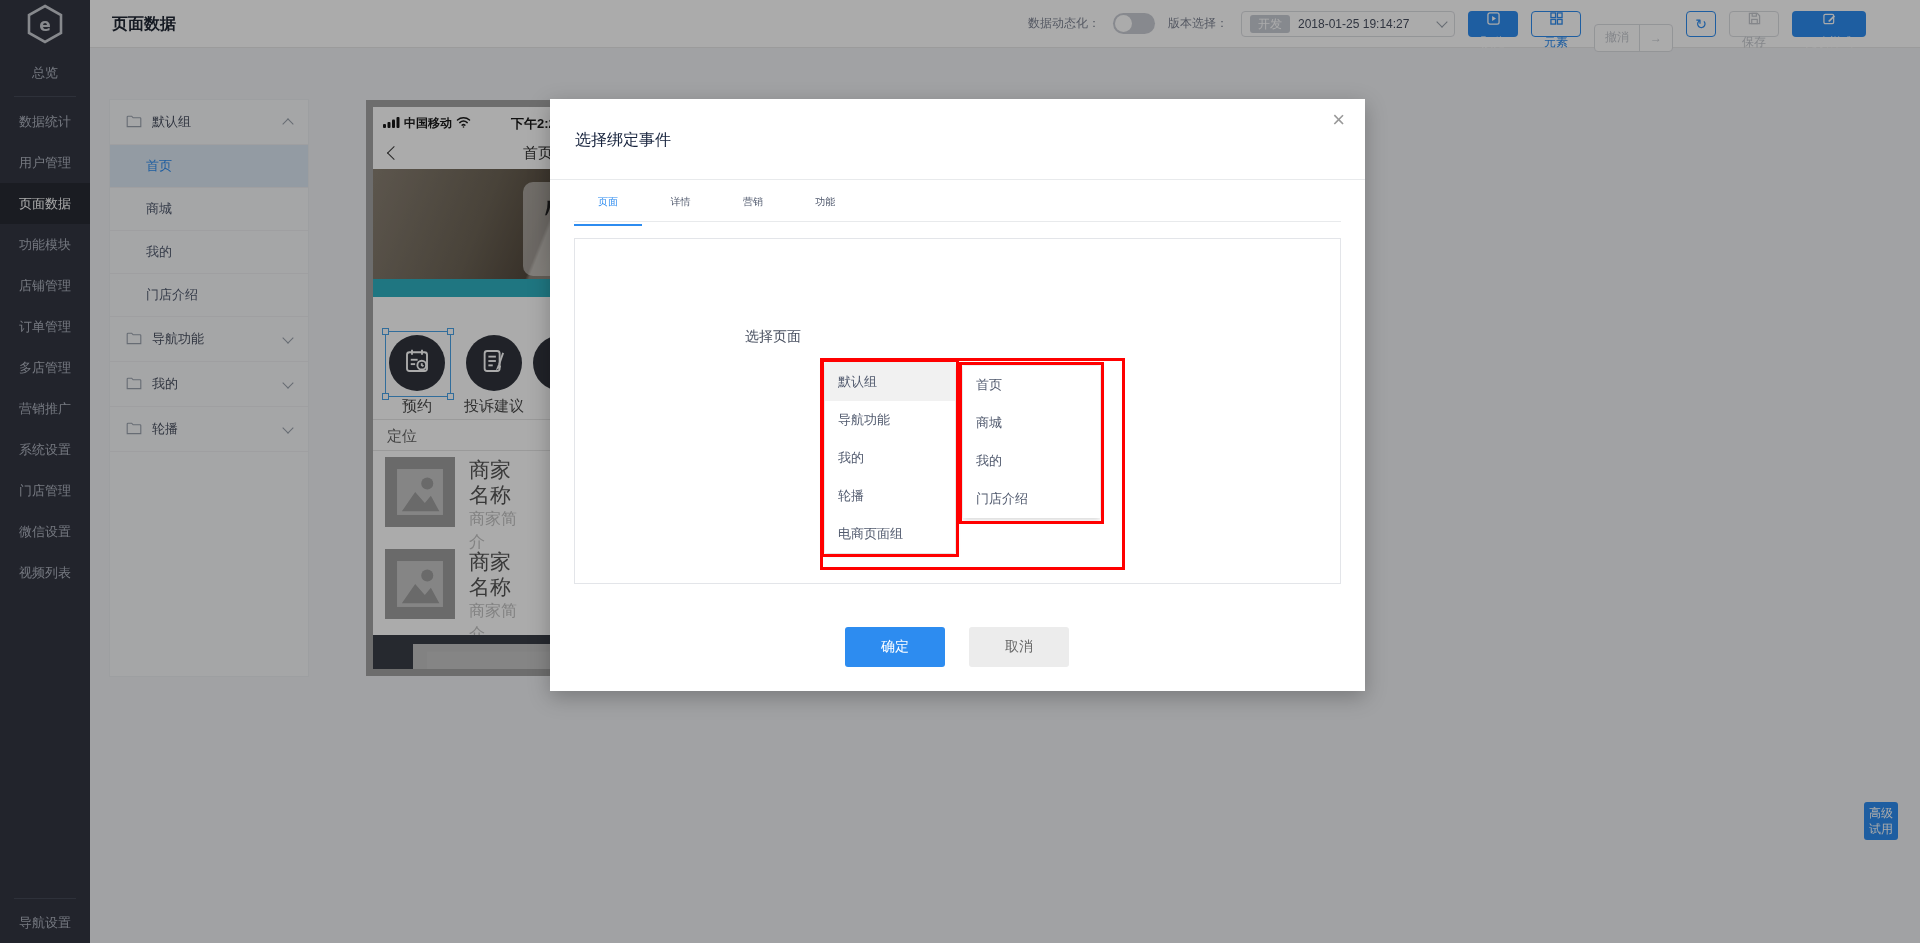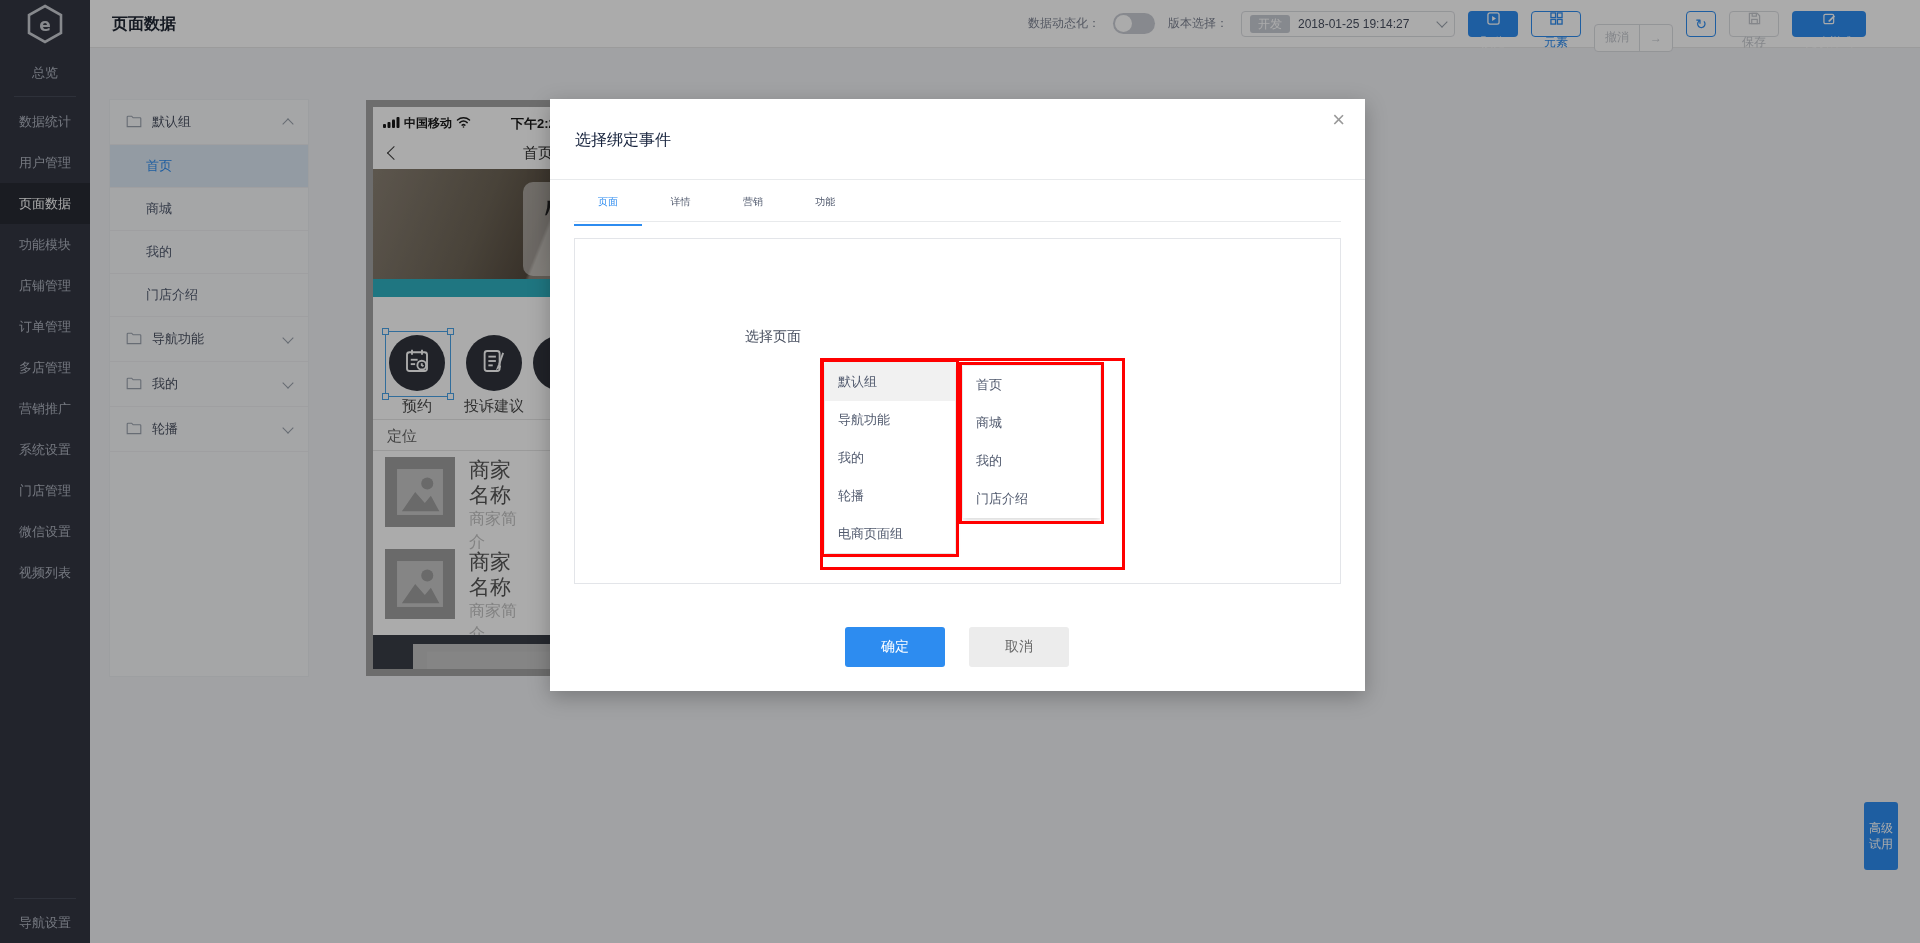--- a/index.html
+++ b/index.html
@@ -71,21 +71,21 @@
   .merch{position:absolute;left:12px;display:flex;gap:14px;cursor:pointer;}
   .m-img{width:70px;height:70px;background:#9e9e9e;display:flex;align-items:center;justify-content:center;flex:none;}
   .m-txt{width:62px;}
   .m-name{font-size:21px;line-height:25px;color:#555;}
   .m-desc{font-size:16px;line-height:23px;color:#c2c2c2;}
   .p-footer{position:absolute;left:0;right:0;top:528px;height:48px;background:#3a3e46;}
   .p-footer .m-img{position:absolute;left:40px;top:9px;width:240px;height:70px;background:#c2c2c2;}
 
   
   .dim{position:absolute;inset:0;background:rgba(0,0,0,.33);z-index:30;}
-  .trial{position:absolute;left:1864px;top:802px;width:34px;background:#2d8cf0;color:#fff;font-size:12px;line-height:16px;text-align:center;padding:18px 0;border-radius:3px;z-index:20;cursor:pointer;}
+  .trial{position:absolute;left:1864px;top:802px;width:34px;background:#2d8cf0;color:#fff;font-size:12px;line-height:16px;text-align:center;padding:3px 0;border-radius:3px;z-index:20;cursor:pointer;}
   .modal{position:absolute;left:550px;top:99px;width:815px;height:592px;background:#fff;z-index:40;box-shadow:0 6px 20px rgba(0,0,0,.25);}
   .m-close{position:absolute;top:10px;right:20px;font-size:22px;color:#999;cursor:pointer;line-height:1;}
   .m-title{position:absolute;left:25px;top:31px;font-size:16px;color:#17233d;}
   .m-hline{position:absolute;left:0;right:0;top:80px;border-top:1px solid #e8eaec;}
   .m-tabs{position:absolute;left:24px;right:24px;top:80px;height:43px;border-bottom:1px solid #e8eaec;box-sizing:border-box;}
   .m-tab{position:relative;display:inline-block;padding:16px 24px;font-size:10px;color:#515a6e;cursor:pointer;font-family:Liberation Mono, monospace;}
   .m-tab.active{color:#2d8cf0;}
   .m-tab.active::after{content:"";position:absolute;left:0;right:0;bottom:-1px;height:2px;background:#2d8cf0;}
   .m-box{position:absolute;left:24px;right:24px;top:139px;height:344px;border:1px solid #e3e5e9;}
   .sel-label{position:absolute;left:195px;top:221px;line-height:32px;font-size:14px;color:#495060;}

